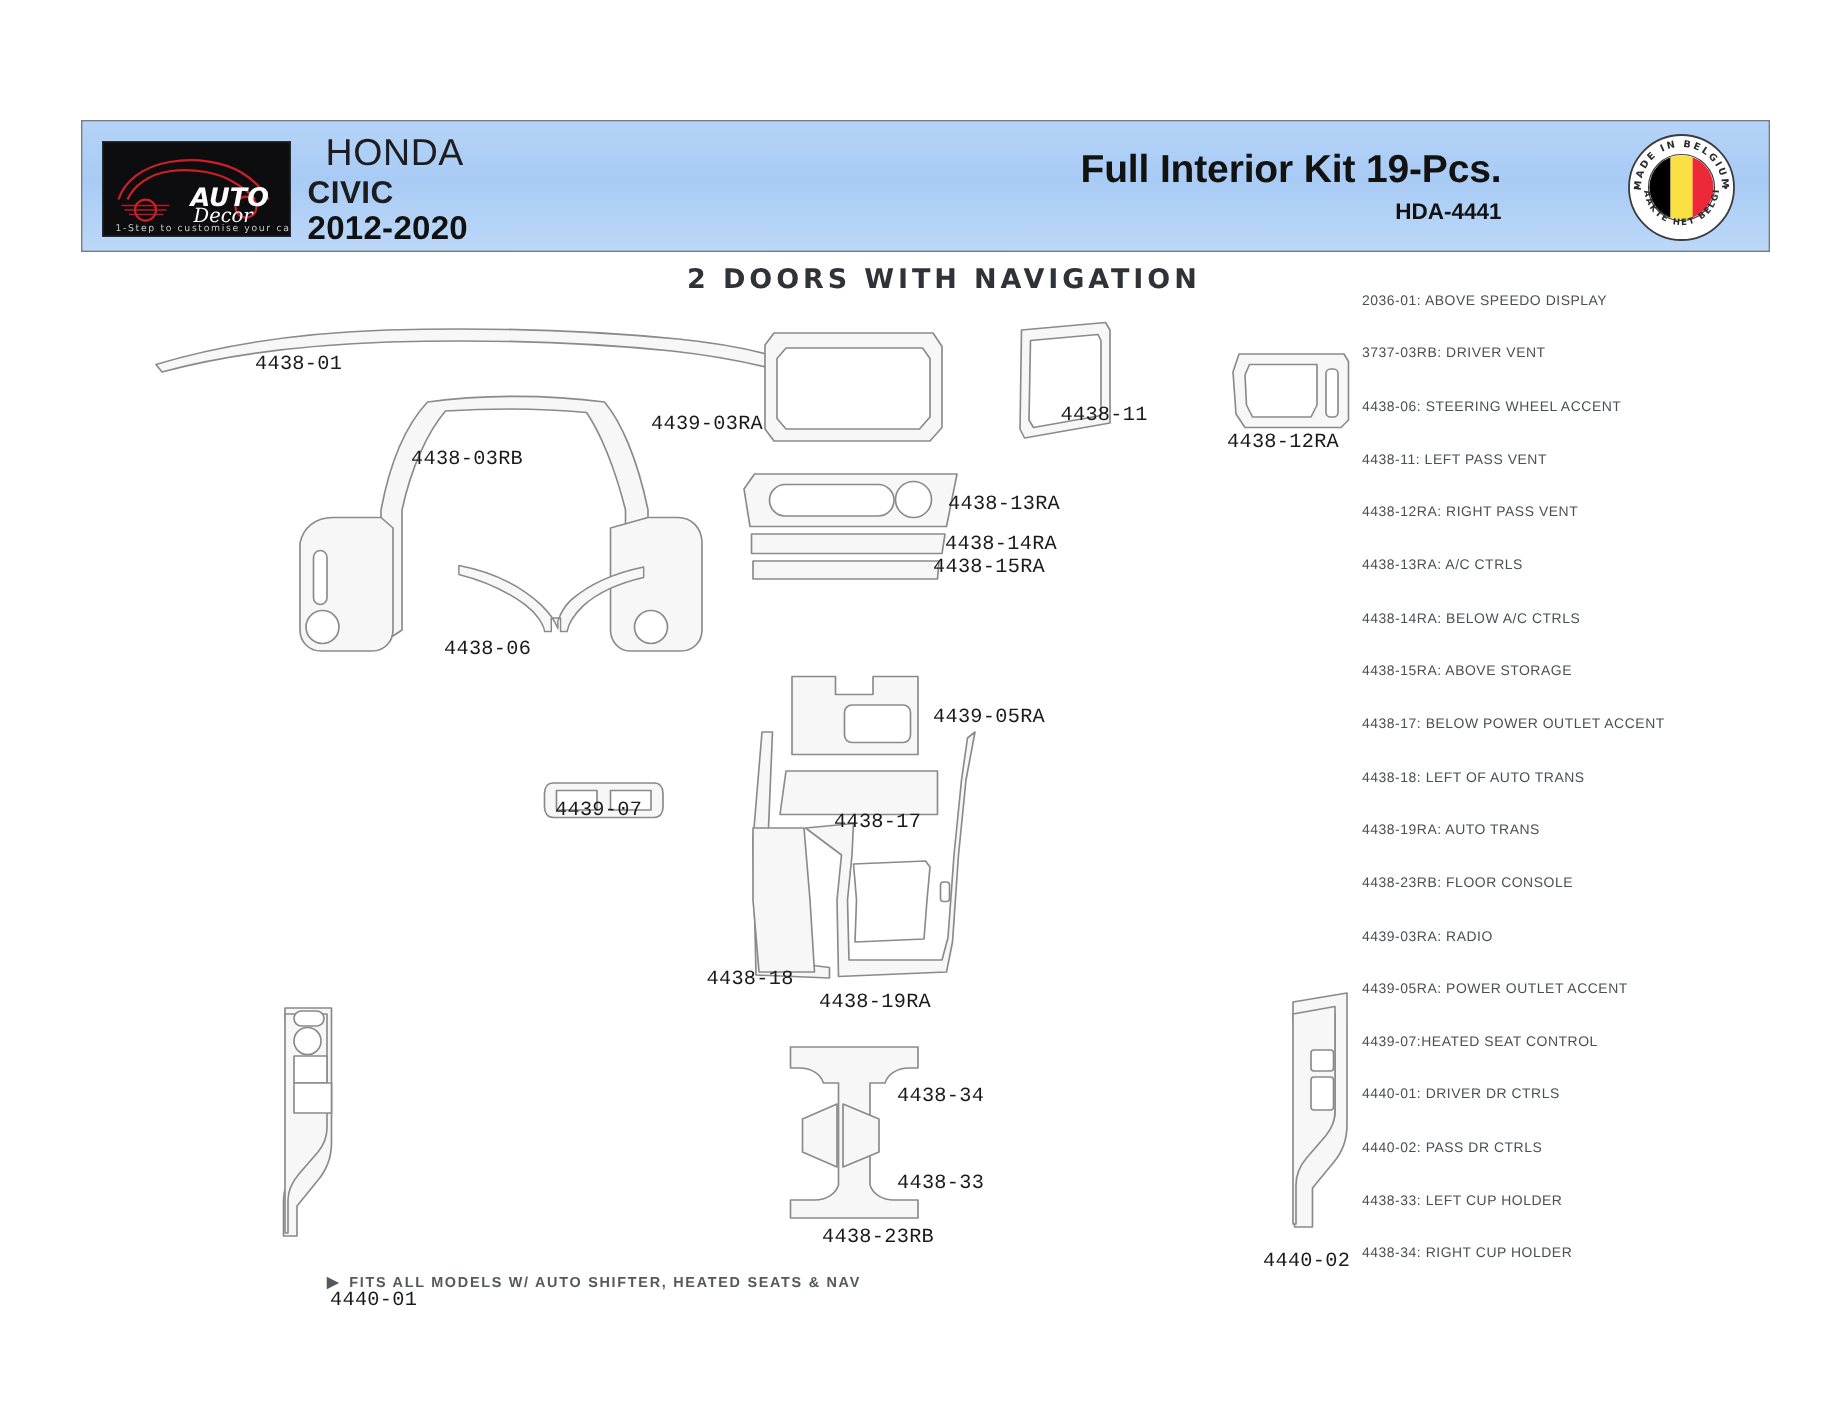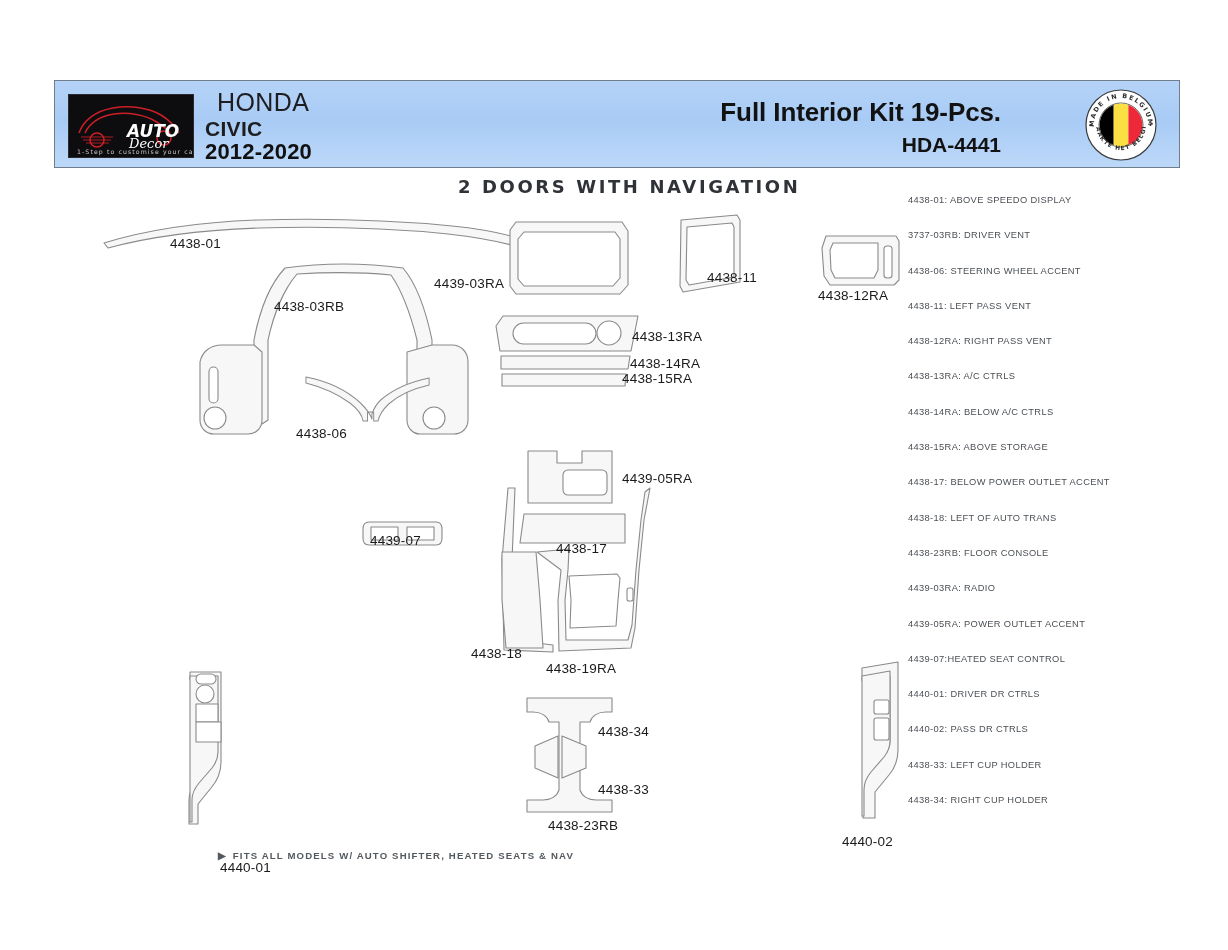--- a/index.html
+++ b/index.html
@@ -35,37 +35,37 @@
   .brand .model{font-size:21px;font-weight:700;letter-spacing:.3px;color:#1d1d1f;margin-top:3px;}
   .brand .years{font-size:22px;font-weight:700;letter-spacing:.2px;color:#111;margin-top:2px;}
 
   .kit-title{
     position:absolute;right:178px;top:16px;
     font-size:26px;font-weight:700;letter-spacing:-.1px;color:#121212;
     white-space:nowrap;text-align:right;
   }
   .kit-code{
     position:absolute;right:178px;top:52px;
-    font-size:21px;font-weight:700;color:#121212;
+    font-size:15px;font-weight:700;color:#121212;
     white-space:nowrap;text-align:right;
   }
   .badge{position:absolute;right:22px;top:8px;width:72px;height:72px;}
 
   
   .section-title{
     position:absolute;left:458px;top:176px;
     font-size:18px;font-weight:700;letter-spacing:2.6px;
     color:#2f3338;white-space:nowrap;
     font-family:"DejaVu Sans", sans-serif;
   }
 
   
   .plabel{
     position:absolute;font-size:13.5px;color:#1a1a1a;white-space:nowrap;
-    font-family:Liberation Sans, sans-serif;letter-spacing:.2px;
+    font-family:Liberation Mono, monospace;letter-spacing:.2px;
   }
 
   
   .legend{position:absolute;left:908px;top:194px;width:300px;}
   .legend-row{
     font-size:9.3px;color:#4a4f54;letter-spacing:.35px;
     height:35.3px;line-height:12px;white-space:nowrap;
     font-family:"Liberation Sans", sans-serif;
   }
 
@@ -293,30 +293,31 @@
     <div class="plabel" style="left:471px;top:646px;">4438-18</div>
     <div class="plabel" style="left:546px;top:661px;">4438-19RA</div>
     <div class="plabel" style="left:598px;top:724px;">4438-34</div>
     <div class="plabel" style="left:598px;top:782px;">4438-33</div>
     <div class="plabel" style="left:548px;top:818px;">4438-23RB</div>
     <div class="plabel" style="left:180px;top:860px;margin-left:40px;">4440-01</div>
     <div class="plabel" style="left:842px;top:834px;">4440-02</div>
   </div>
 
   <div class="legend">
-    <div class="legend-row">4438-01: ABOVE SPEEDO DISPLAY</div>
+    <div class="legend-row">2036-01: ABOVE SPEEDO DISPLAY</div>
     <div class="legend-row">3737-03RB: DRIVER VENT</div>
     <div class="legend-row">4438-06: STEERING WHEEL ACCENT</div>
     <div class="legend-row">4438-11: LEFT PASS VENT</div>
     <div class="legend-row">4438-12RA: RIGHT PASS VENT</div>
     <div class="legend-row">4438-13RA: A/C CTRLS</div>
     <div class="legend-row">4438-14RA: BELOW A/C CTRLS</div>
     <div class="legend-row">4438-15RA: ABOVE STORAGE</div>
     <div class="legend-row">4438-17: BELOW POWER OUTLET ACCENT</div>
     <div class="legend-row">4438-18: LEFT OF AUTO TRANS</div>
+    <div class="legend-row">4438-19RA: AUTO TRANS</div>
     <div class="legend-row">4438-23RB: FLOOR CONSOLE</div>
     <div class="legend-row">4439-03RA: RADIO</div>
     <div class="legend-row">4439-05RA: POWER OUTLET ACCENT</div>
     <div class="legend-row">4439-07:HEATED SEAT CONTROL</div>
     <div class="legend-row">4440-01: DRIVER DR CTRLS</div>
     <div class="legend-row">4440-02: PASS DR CTRLS</div>
     <div class="legend-row">4438-33: LEFT CUP HOLDER</div>
     <div class="legend-row">4438-34: RIGHT CUP HOLDER</div>
   </div>
 

